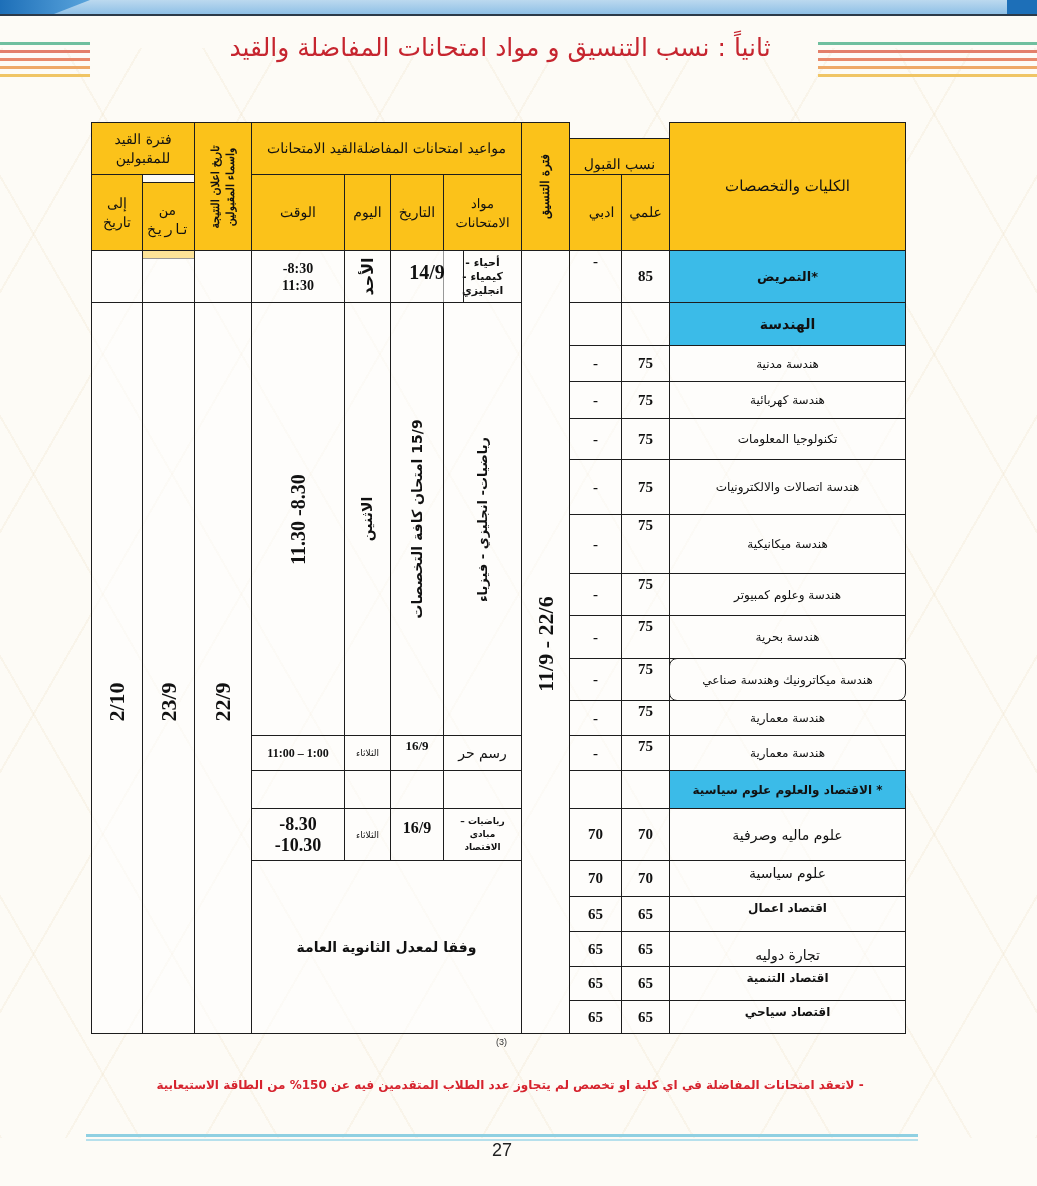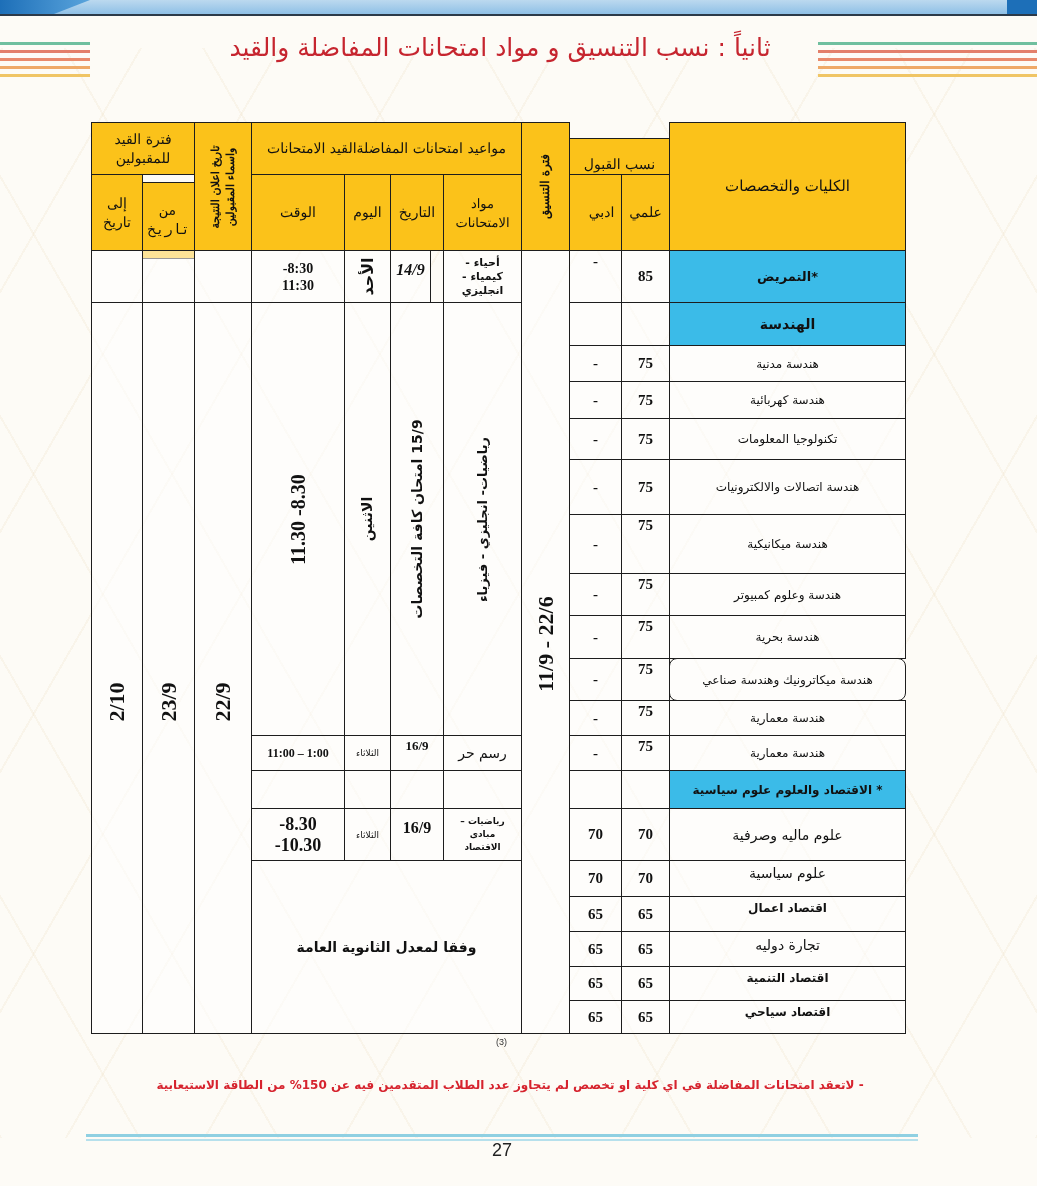--- a/index.html
+++ b/index.html
@@ -106,21 +106,21 @@
   <div class="cell w ar" style="left:669px;top:514px;width:237px;height:60px;">هندسة ميكانيكية</div>
   <div class="cell w ar" style="left:669px;top:573px;width:237px;height:43px;">هندسة وعلوم كمبيوتر</div>
   <div class="cell w ar" style="left:669px;top:615px;width:237px;height:44px;">هندسة بحرية</div>
   <div class="cell w ar" style="left:669px;top:658px;width:237px;height:43px;border-radius:8px;">هندسة ميكاترونيك وهندسة صناعي</div>
   <div class="cell w ar" style="left:669px;top:700px;width:237px;height:36px;">هندسة معمارية</div>
   <div class="cell w ar" style="left:669px;top:735px;width:237px;height:36px;">هندسة معمارية</div>
   <div class="cell b arb" style="left:669px;top:770px;width:237px;height:39px;">* الاقتصاد والعلوم علوم سياسية</div>
   <div class="cell w ar" style="left:669px;top:808px;width:237px;height:53px;font-size:14px;">علوم  ماليه وصرفية</div>
   <div class="cell w ar" style="left:669px;top:860px;width:237px;height:37px;font-size:14px;align-items:flex-start;padding-top:4px;">علوم سياسية</div>
   <div class="cell w arb" style="left:669px;top:896px;width:237px;height:36px;align-items:flex-start;padding-top:4px;">اقتصاد اعمال</div>
-  <div class="cell w ar" style="left:669px;top:931px;width:237px;height:36px;font-size:14px;align-items:flex-start;padding-top:5px;">تجارة  دوليه</div>
+  <div class="cell w ar" style="left:669px;top:931px;width:237px;height:36px;font-size:14px;align-items:flex-start;padding-top:15px;">تجارة  دوليه</div>
   <div class="cell w arb" style="left:669px;top:966px;width:237px;height:35px;align-items:flex-start;padding-top:4px;">اقتصاد التنمية</div>
   <div class="cell w arb" style="left:669px;top:1000px;width:237px;height:34px;align-items:flex-start;padding-top:4px;">اقتصاد سياحي</div>
 
   <div class="cell w num" style="left:621px;top:250px;width:49px;height:53px;">85</div>
   <div class="cell w num" style="left:621px;top:302px;width:49px;height:44px;"></div>
   <div class="cell w num" style="left:621px;top:345px;width:49px;height:37px;">75</div>
   <div class="cell w num" style="left:621px;top:381px;width:49px;height:38px;">75</div>
   <div class="cell w num" style="left:621px;top:418px;width:49px;height:42px;">75</div>
   <div class="cell w num" style="left:621px;top:459px;width:49px;height:56px;">75</div>
   <div class="cell w num" style="left:621px;top:514px;width:49px;height:60px;align-items:flex-start;padding-top:2px;">75</div>
@@ -155,21 +155,21 @@
   <div class="cell w num" style="left:569px;top:896px;width:53px;height:36px;">65</div>
   <div class="cell w num" style="left:569px;top:931px;width:53px;height:36px;">65</div>
   <div class="cell w num" style="left:569px;top:966px;width:53px;height:35px;">65</div>
   <div class="cell w num" style="left:569px;top:1000px;width:53px;height:34px;">65</div>
 
   <div class="cell w" style="left:521px;top:250px;width:49px;height:784px;">
     <span class="rot big" style="position:relative;top:2px;">22/6 - 11/9</span>
   </div>
 
   <div class="cell w arb" style="left:443px;top:250px;width:79px;height:53px;font-size:11px;line-height:14px;padding:2px 6px;">أحياء - كيمياء - انجليزي</div>
-  <div class="cell w num" style="left:390px;top:250px;width:41px;height:53px;font-size:16px;align-items:flex-start;padding-top:10px;font-style:italic;">14/9</div>
+  <div class="cell w num" style="left:390px;top:250px;width:74px;height:53px;font-size:20px;align-items:flex-start;padding-top:10px;">14/9</div>
   <div class="cell w" style="left:344px;top:250px;width:47px;height:53px;">
     <span class="rot" style="font-weight:bold;font-size:16px;">الأحد</span>
   </div>
   <div class="cell w num" style="left:251px;top:250px;width:94px;height:53px;font-size:14px;line-height:17px;padding:0 18px;">8:30- 11:30</div>
 
   <div class="cell w" style="left:443px;top:302px;width:79px;height:434px;">
     <span class="rot arb" style="font-size:13px;">رياضيات- انجليزي - فيزياء</span>
   </div>
   <div class="cell w" style="left:390px;top:302px;width:54px;height:434px;">
     <span class="rot" style="font-family:'DejaVu Sans',sans-serif;font-weight:bold;font-size:14px;">15/9 امتحان كافة التخصصات</span>

